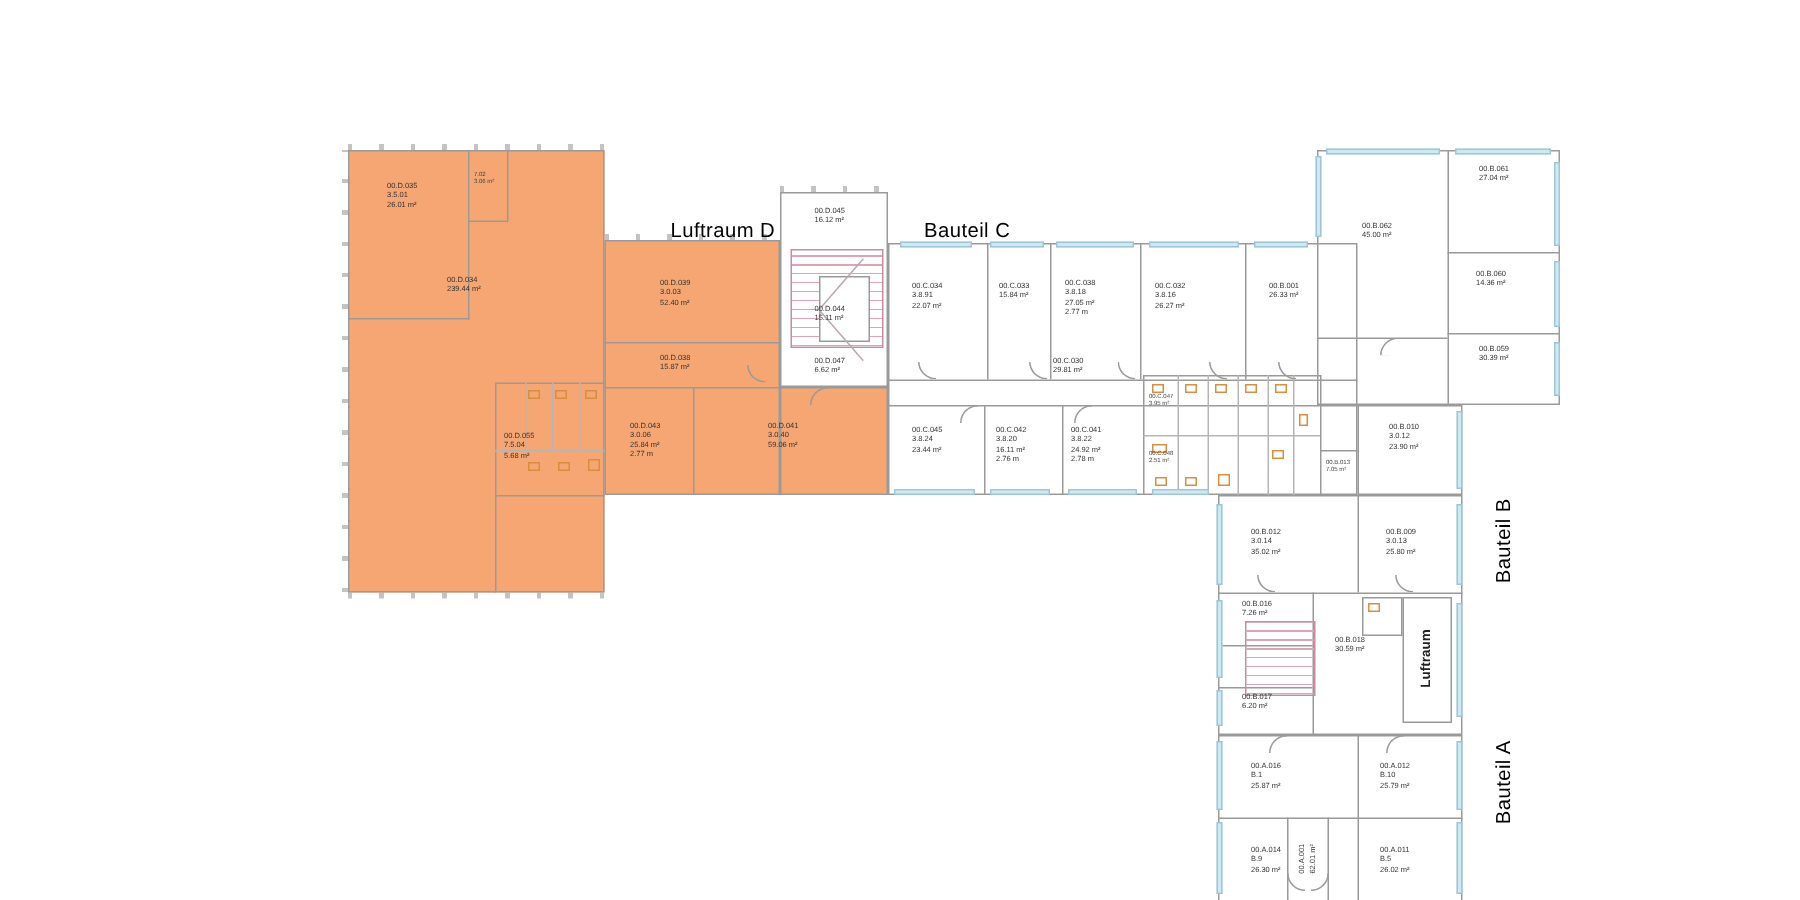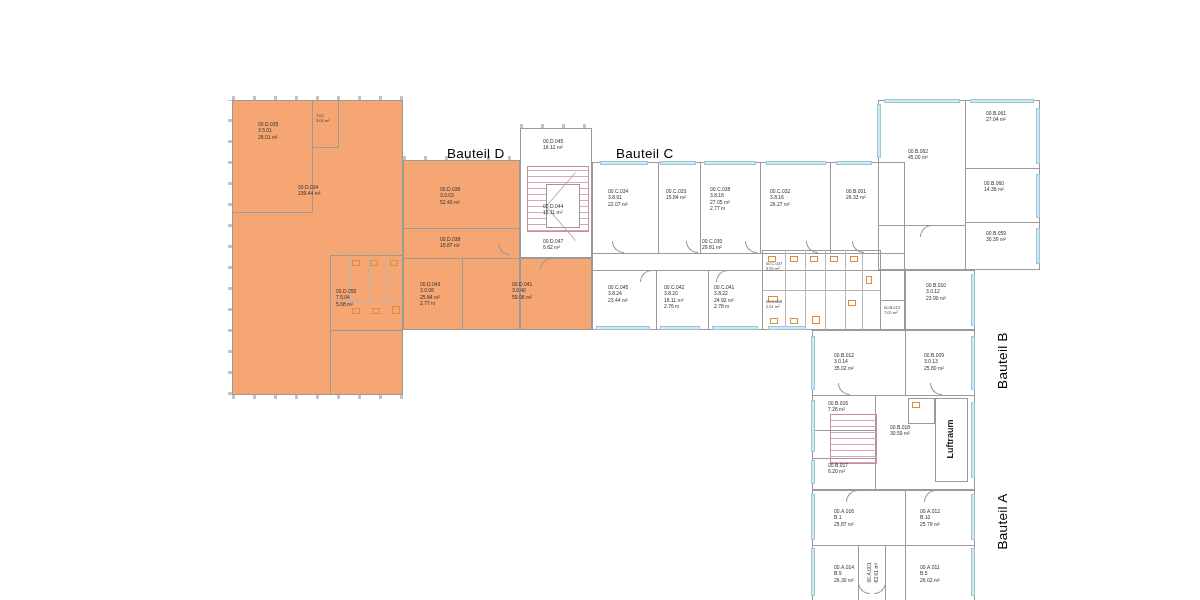--- a/index.html
+++ b/index.html
@@ -162,21 +162,21 @@
   <div class="fx" style="left:830px;top:256px;width:8px;height:6px"></div>
   <div class="fx" style="left:850px;top:256px;width:8px;height:6px"></div>
   <div class="fx" style="left:768px;top:296px;width:10px;height:6px"></div>
   <div class="fx" style="left:770px;top:318px;width:8px;height:6px"></div>
   <div class="fx" style="left:790px;top:318px;width:8px;height:6px"></div>
   <div class="fx" style="left:812px;top:316px;width:8px;height:8px"></div>
   <div class="fx" style="left:848px;top:300px;width:8px;height:6px"></div>
   <div class="fx" style="left:866px;top:276px;width:6px;height:8px"></div>
   <div class="fx" style="left:912px;top:402px;width:8px;height:6px"></div>
 
-  <div class="big" style="left:447px;top:146px">Bauteil D</div>
+  <div class="big" style="left:447px;top:146px">Luftraum D</div>
   <div class="big" style="left:616px;top:146px">Bauteil C</div>
   <div class="big vert" style="left:962px;top:353px;width:80px;text-align:center">Bauteil B</div>
   <div class="big vert" style="left:962px;top:514px;width:80px;text-align:center">Bauteil A</div>
   <div class="ltr vert" style="left:915px;top:434px;width:70px">Luftraum</div>
 
   <div class="rl" style="left:258px;top:121px">00.D.035
 3.5.01
 26.01 m²</div>
   <div class="rls" style="left:316px;top:114px">7.02
 3.06 m²</div>

